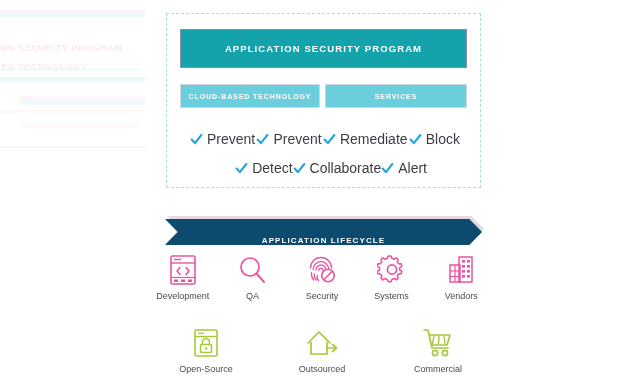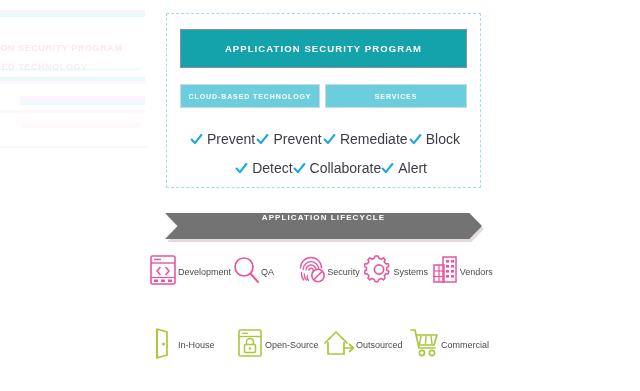--- a/index.html
+++ b/index.html
@@ -62,41 +62,41 @@
   .check-item{display:flex;align-items:center;gap:4px;}
   .check-mark{
     width:13px;height:13px;flex:none;display:block;
   }
   .check-label{
     font-size:14px;color:#3c3c46;font-family:"Liberation Sans", sans-serif;
   }
 
   
   #lifecycle-banner{
-    position:absolute;left:165px;top:213px;width:317px;height:26px;
-    background:#737373;
+    position:absolute;left:165px;top:219px;width:317px;height:26px;
+    background:#0c4a6e;
     clip-path:polygon(0 0, 96% 0, 100% 50%, 96% 100%, 0 100%, 4% 50%);
-    display:flex;align-items:flex-start;justify-content:center;
+    display:flex;align-items:flex-end;justify-content:center;
   }
   #lifecycle-banner .txt{
     color:#ffffff;font-size:8px;font-weight:bold;letter-spacing:1.1px;
   }
   #lifecycle-shadow{
     position:absolute;left:167px;top:216px;width:317px;height:26px;
     background:#c9b4c4;opacity:.5;
     clip-path:polygon(0 0, 96% 0, 100% 50%, 96% 100%, 0 100%, 4% 50%);
     z-index:-1;
   }
 
   
   .icon-grid{position:absolute;display:flex;}
   #icon-grid-pink{left:148px;top:252px;width:348px;}
   #icon-grid-green{left:148px;top:325px;width:348px;}
   .icon-cell{
-    flex:1 1 0;display:flex;flex-direction:row;align-items:center;
+    flex:1 1 0;display:flex;flex-direction:column;align-items:center;
   }
   .icon-art{height:36px;display:flex;align-items:center;justify-content:center;}
   .icon-art svg{display:block;}
   .icon-label{
     margin-top:3px;font-size:9px;color:#4a4a4a;white-space:nowrap;
     font-family:"Liberation Sans", sans-serif;
   }
 </style>
 </head>
 <body>
@@ -262,30 +262,20 @@
           <line x1="4" y1="22.5" x2="14" y2="22.5"></line>
         </g>
       </svg>
     </div>
     <span class="icon-label">Vendors</span>
   </div>
 </div>
 
 <div class="icon-grid" id="icon-grid-green">
 
-  <div class="icon-cell">
-    <div class="icon-art">
-      <svg width="30" height="34" viewBox="0 0 30 34">
-        <path d="M9 3 L19 6 L19 29 L9 32 Z" fill="none" stroke="#A8C83C" stroke-width="1.7" stroke-linejoin="round"></path>
-        <line x1="9" y1="3" x2="9" y2="32" stroke="#A8C83C" stroke-width="1.7"></line>
-        <circle cx="15.5" cy="18" r="1.5" fill="#A8C83C"></circle>
-      </svg>
-    </div>
-    <span class="icon-label">In-House</span>
-  </div>
 
   <div class="icon-cell">
     <div class="icon-art">
       <svg width="30" height="34" viewBox="0 0 30 34">
         <rect x="4" y="4" width="22" height="26" rx="1.5" fill="none" stroke="#A8C83C" stroke-width="1.6"></rect>
         <line x1="4" y1="10.5" x2="26" y2="10.5" stroke="#A8C83C" stroke-width="1.4"></line>
         <line x1="7" y1="7.3" x2="13" y2="7.3" stroke="#A8C83C" stroke-width="1.3"></line>
         <path d="M11.5 18.5 v-2.6 a3.5 3.5 0 0 1 7 0 v2.6" fill="none" stroke="#A8C83C" stroke-width="1.5"></path>
         <rect x="9.5" y="18.5" width="11" height="8" rx="1.2" fill="none" stroke="#A8C83C" stroke-width="1.5"></rect>
         <circle cx="15" cy="22.5" r="1.3" fill="#A8C83C"></circle>

